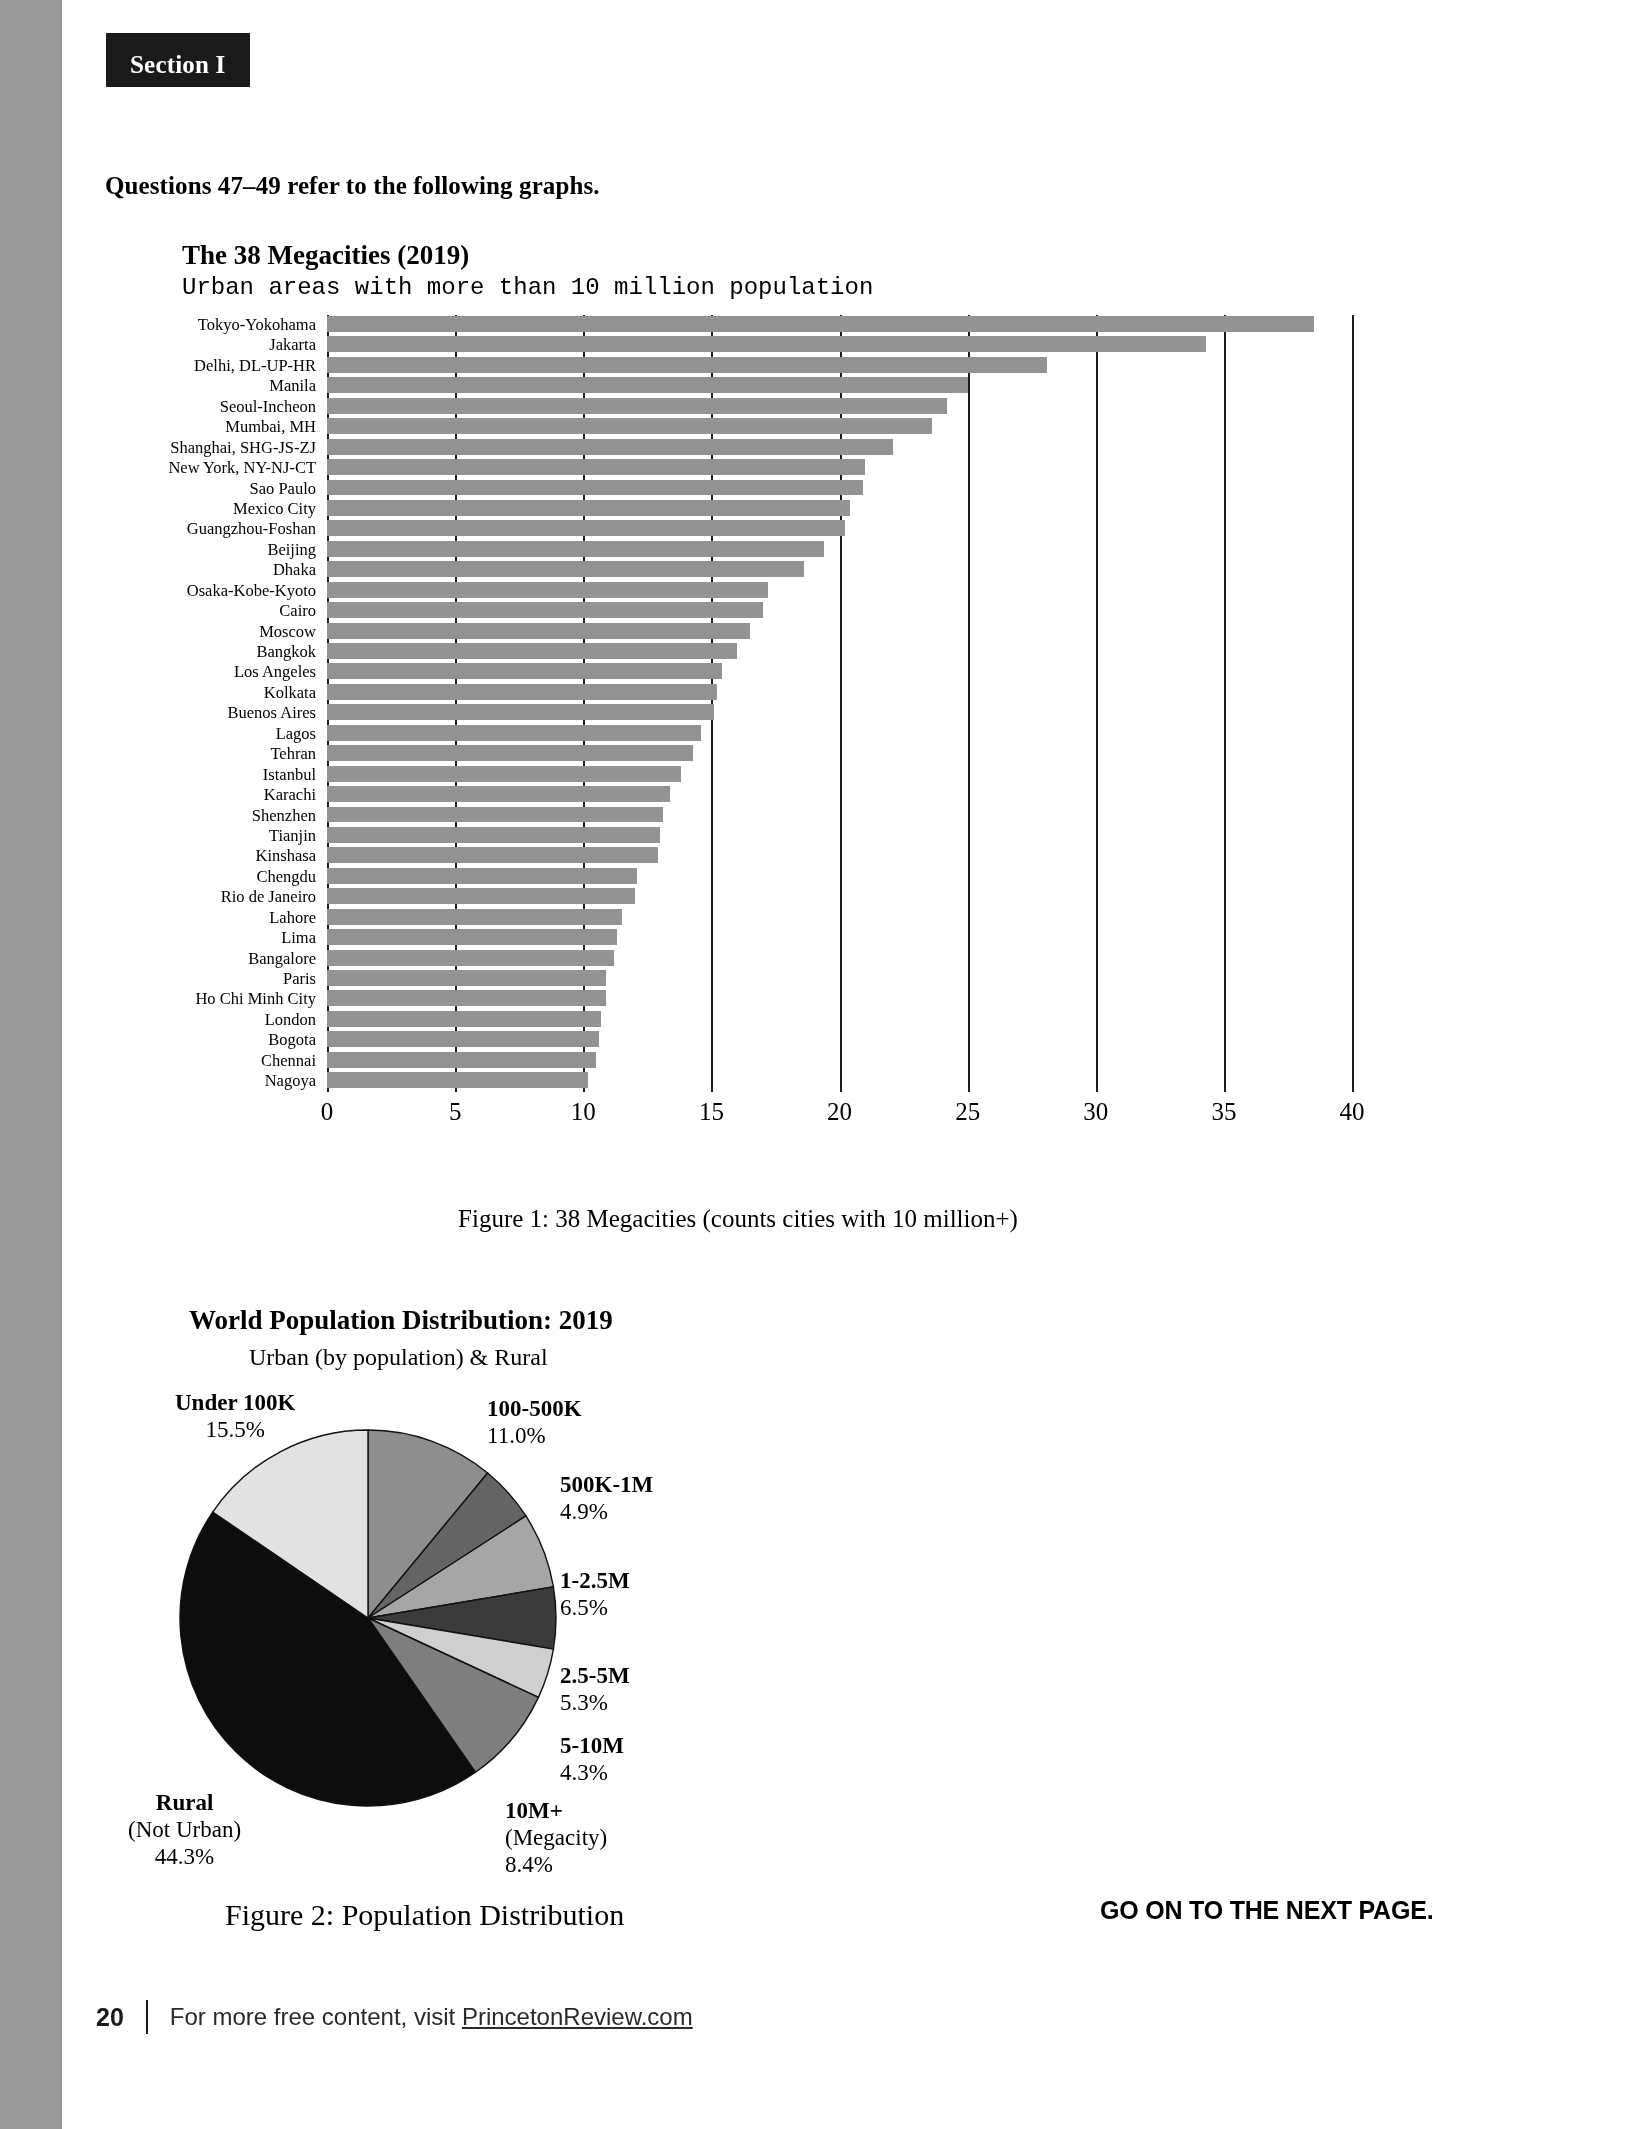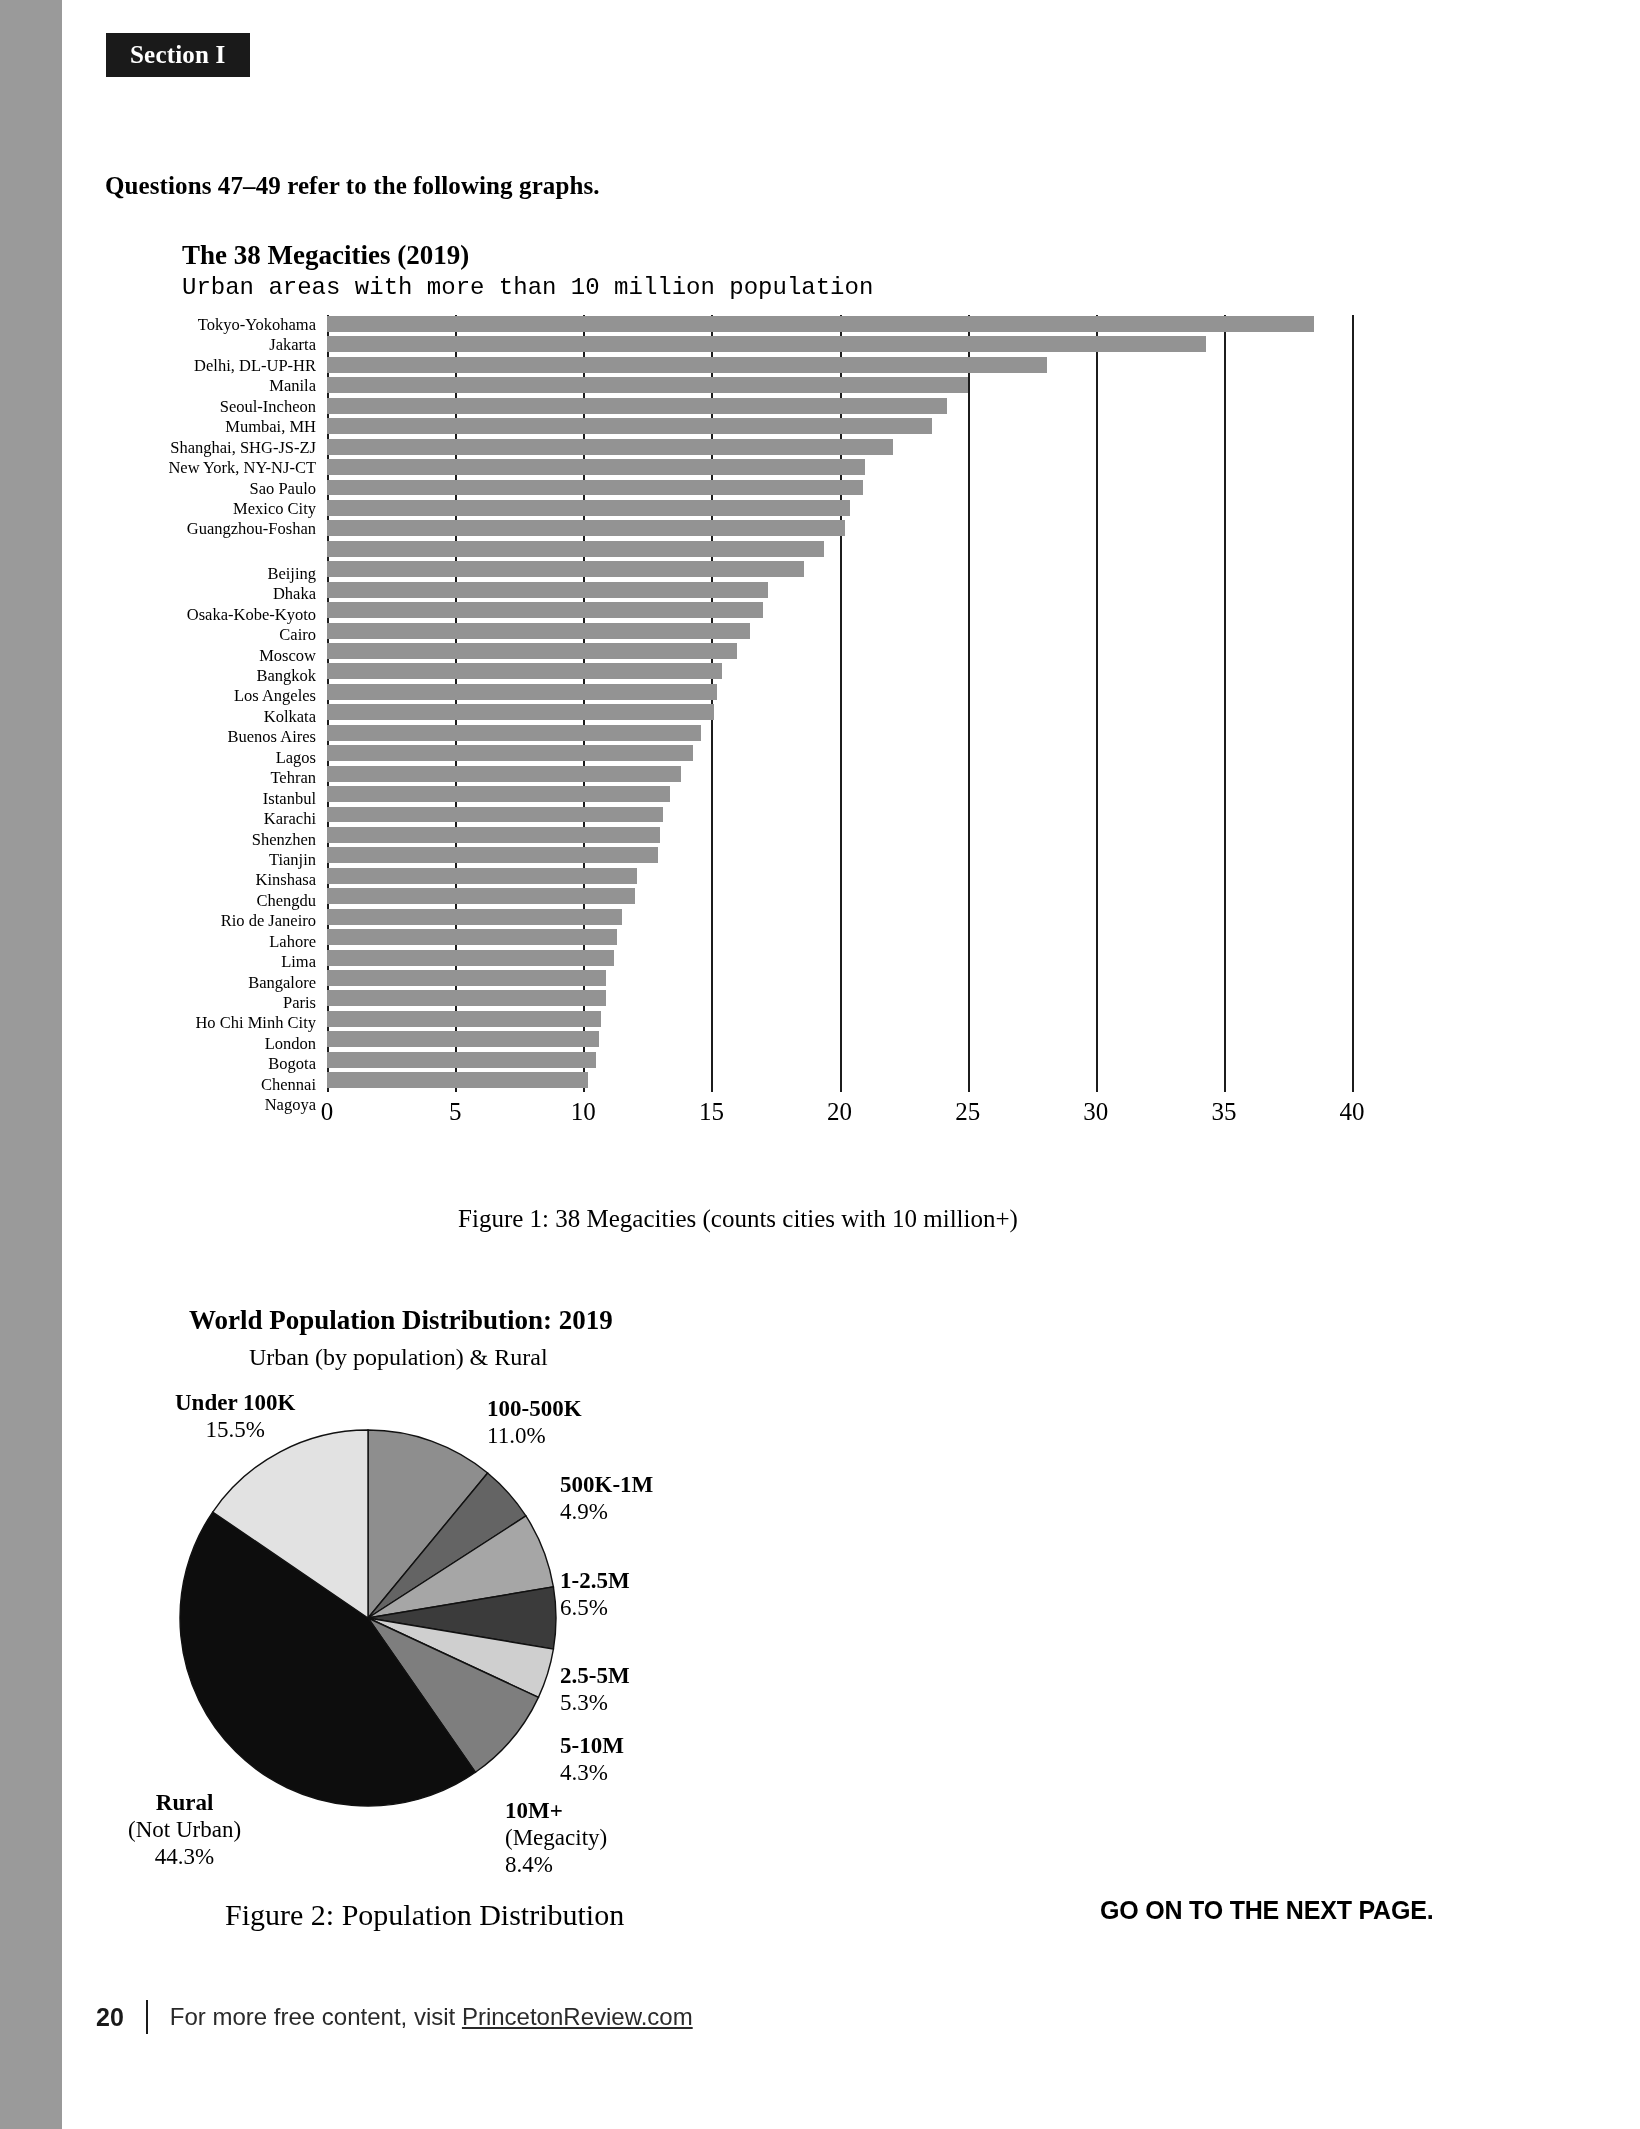--- a/index.html
+++ b/index.html
@@ -10,21 +10,21 @@
   }
   .page{position:absolute;inset:0;background:#fff;}
   .left-gutter{
     position:absolute;left:0;top:0;width:62px;height:2129px;
     background:#9a9a9a;
   }
   
   .section-tag{
     position:absolute;left:106px;top:33px;
     background:#1a1a1a;color:#ffffff;
-    padding:9px 24px 10px 24px;
+    padding:19px 24px 10px 24px;
     font-weight:bold;font-size:25px;letter-spacing:.2px;
     line-height:1;
   }
   
   .lead-in{
     position:absolute;left:105px;top:172px;
     font-weight:bold;font-size:25px;letter-spacing:.1px;
   }
   
   .fig1{position:absolute;left:0;top:0;width:1640px;height:1250px;}
@@ -137,21 +137,21 @@
         <div class="ylabel" style="height: 20.4474px; line-height: 20.4474px;">Jakarta</div>
         <div class="ylabel" style="height: 20.4474px; line-height: 20.4474px;">Delhi, DL-UP-HR</div>
         <div class="ylabel" style="height: 20.4474px; line-height: 20.4474px;">Manila</div>
         <div class="ylabel" style="height: 20.4474px; line-height: 20.4474px;">Seoul-Incheon</div>
         <div class="ylabel" style="height: 20.4474px; line-height: 20.4474px;">Mumbai, MH</div>
         <div class="ylabel" style="height: 20.4474px; line-height: 20.4474px;">Shanghai, SHG-JS-ZJ</div>
         <div class="ylabel" style="height: 20.4474px; line-height: 20.4474px;">New York, NY-NJ-CT</div>
         <div class="ylabel" style="height: 20.4474px; line-height: 20.4474px;">Sao Paulo</div>
         <div class="ylabel" style="height: 20.4474px; line-height: 20.4474px;">Mexico City</div>
         <div class="ylabel" style="height: 20.4474px; line-height: 20.4474px;">Guangzhou-Foshan</div>
-        <div class="ylabel" style="height: 20.4474px; line-height: 20.4474px; margin-top: 24px;">Beijing</div>
+        <div class="ylabel" style="height: 20.4474px; line-height: 20.4474px;">Beijing</div>
         <div class="ylabel" style="height: 20.4474px; line-height: 20.4474px;">Dhaka</div>
         <div class="ylabel" style="height: 20.4474px; line-height: 20.4474px;">Osaka-Kobe-Kyoto</div>
         <div class="ylabel" style="height: 20.4474px; line-height: 20.4474px;">Cairo</div>
         <div class="ylabel" style="height: 20.4474px; line-height: 20.4474px;">Moscow</div>
         <div class="ylabel" style="height: 20.4474px; line-height: 20.4474px;">Bangkok</div>
         <div class="ylabel" style="height: 20.4474px; line-height: 20.4474px;">Los Angeles</div>
         <div class="ylabel" style="height: 20.4474px; line-height: 20.4474px;">Kolkata</div>
         <div class="ylabel" style="height: 20.4474px; line-height: 20.4474px;">Buenos Aires</div>
         <div class="ylabel" style="height: 20.4474px; line-height: 20.4474px;">Lagos</div>
         <div class="ylabel" style="height: 20.4474px; line-height: 20.4474px;">Tehran</div>

